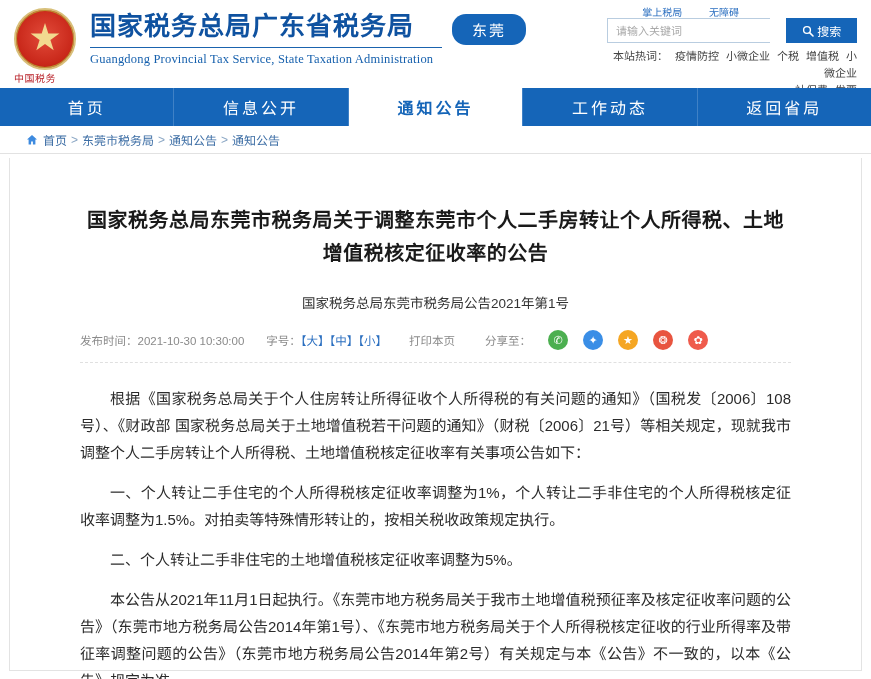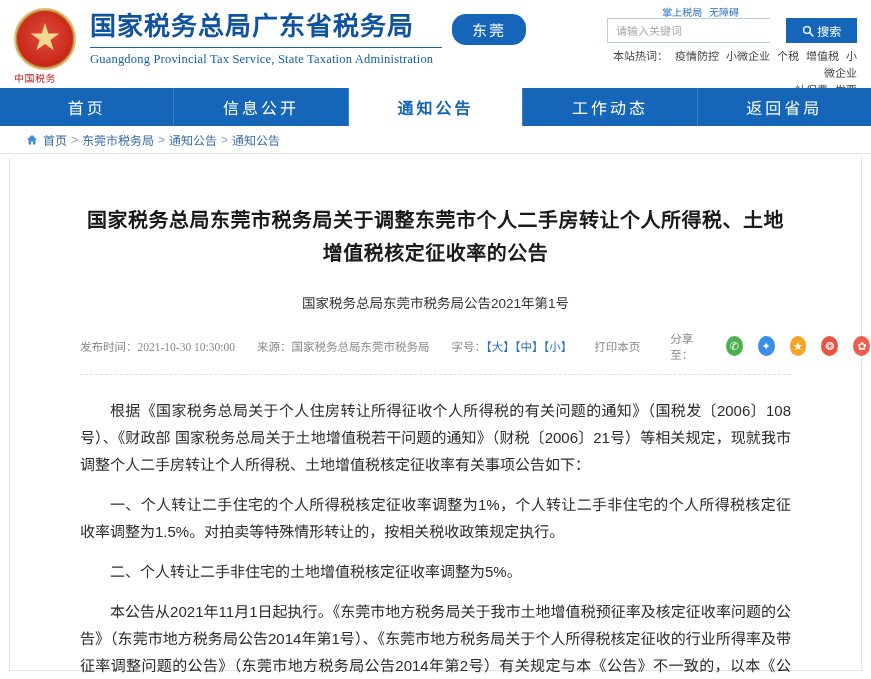--- a/index.html
+++ b/index.html
@@ -66,21 +66,21 @@
     font-size: 15px; padding: 5px 20px; border-radius: 14px;
     letter-spacing: 2px;
   }
 
   
   .search-zone { position: absolute; right: 14px; top: 6px; width: 250px; }
   .tiny-links {
     position: absolute; right: 118px; top: -2px;
     font-size: 10px; color: #2b6fc0; white-space: nowrap;
   }
-  .tiny-links span { margin-left: 4px; }
+  .tiny-links span { margin-left: 24px; }
   .search-row { display: flex; margin-top: 12px; gap: 16px; }
   .search-input {
     width: 172px; height: 25px;
     border: 1px solid #b9cde0; border-right: 0;
     font-size: 11px; padding: 0 8px; color: #333;
     outline: none; background: #fff;
   }
   .search-input::placeholder { color: #a9a9a9; }
   .search-btn {
     width: 74px; height: 25px; background: #1565b8; color: #fff;
@@ -147,21 +147,21 @@
     margin-top: 22px; text-align: center;
     font-size: 13.5px; color: #333;
   }
   .meta-bar {
     margin: 18px 70px 0 70px;
     display: flex; align-items: center;
     font-size: 11.5px; color: #8a8a8a;
     border-bottom: 1px dashed #e0e0e0;
     padding-bottom: 12px;
   }
-  .meta-item { margin-right: 22px; white-space: nowrap; font-family: Liberation Serif, serif; }
+  .meta-item { margin-right: 22px; white-space: nowrap; }
   .meta-fonts .fs { color: #2b6fc0; cursor: pointer; }
   .meta-print { cursor: pointer; }
   .share { display: flex; align-items: center; gap: 15px; margin-left: 8px; }
   .share-label { margin-right: 2px; }
   .share-ico {
     width: 20px; height: 20px; border-radius: 50%;
     display: inline-flex; align-items: center; justify-content: center;
     color: #fff; font-size: 11px; cursor: pointer;
   }
   .ico-wechat { background: #4caf50; }
@@ -247,23 +247,20 @@
 
   <div class="content-wrap">
 
     <div class="art-title">国家税务总局东莞市税务局关于调整东莞市个人二手房转让个人所得税、土地增值税核定征收率的公告</div>
     <div class="art-subtitle">国家税务总局东莞市税务局公告2021年第1号</div>
 
     <div class="meta-bar">
       <span class="meta-item">
         <span>发布时间：</span><span>2021-10-30 10:30:00</span>
       </span>
-      <span class="meta-item">
-        <span>来源：</span><span>国家税务总局东莞市税务局</span>
-      </span>
       <span class="meta-item meta-fonts">
         <span>字号：</span><span class="fs">【大】</span><span class="fs">【中】</span><span class="fs">【小】</span>
       </span>
       <span class="meta-item meta-print">打印本页</span>
       <span class="share">
         <span class="share-label">分享至：</span>
         <span class="share-ico ico-wechat">✆</span>
         <span class="share-ico ico-bell">✦</span>
         <span class="share-ico ico-star">★</span>
         <span class="share-ico ico-weibo">❂</span>

